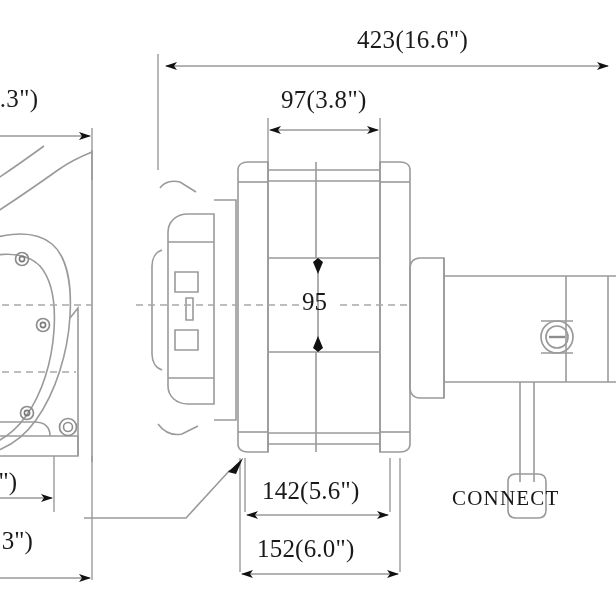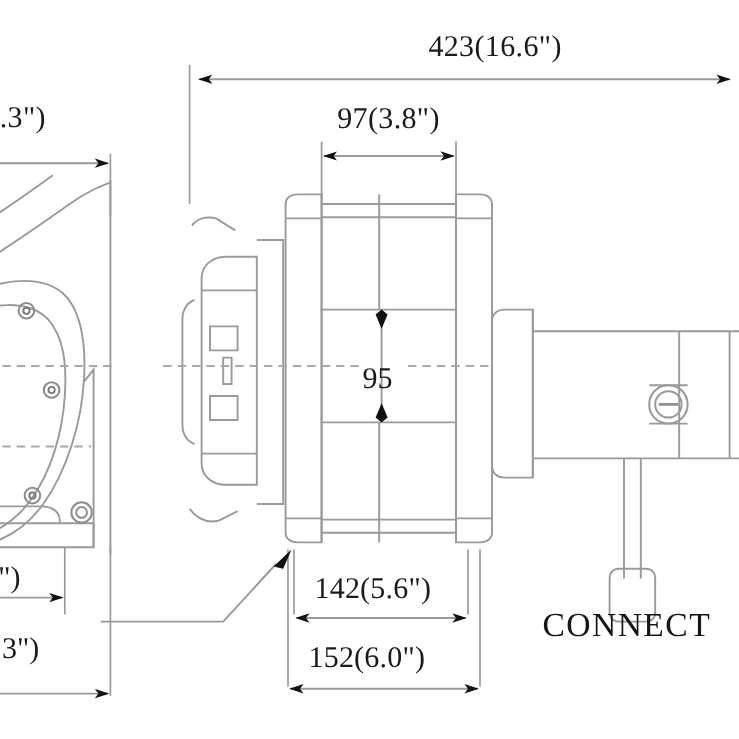--- a/index.html
+++ b/index.html
@@ -4,27 +4,27 @@
 <style>
   html,body{margin:0;padding:0;background:#fff;}
   body{width:616px;height:616px;overflow:hidden;
        font-family:"Liberation Serif","DejaVu Serif",serif;}
   #stage{position:relative;width:616px;height:616px;background:#ffffff;}
   #stage svg{position:absolute;left:0;top:0;}
   .dimtext{position:absolute;color:#1a1a1a;white-space:nowrap;
            font-family:"Liberation Serif","DejaVu Serif",serif;}
   .t423{left:357px;top:26px;font-size:25px;letter-spacing:.3px;}
   .t97 {left:281px;top:86px;font-size:25px;letter-spacing:.3px;}
-  .t95 {left:302px;top:288px;font-size:25px;margin-top:14px;}
+  .t95 {left:302px;top:288px;font-size:25px;}
   .t142{left:262px;top:477px;font-size:25px;letter-spacing:.2px;}
   .t152{left:257px;top:535px;font-size:25px;letter-spacing:.2px;}
   .tleftTop{left:-13px;top:85px;font-size:25px;letter-spacing:.3px;}
   .tleftA{left:-14px;top:468px;font-size:25px;}
   .tleftB{left:-17px;top:527px;font-size:25px;}
-  .tconn{left:452px;top:506px;font-size:28px;letter-spacing:1.2px;color:#161616;}
+  .tconn{left:452px;top:486px;font-size:21px;letter-spacing:1.2px;color:#161616;}
 </style>
 </head>
 <body>
 
 <div id="stage">
 
   <svg width="616" height="616" viewBox="0 0 616 616">
     <defs>
       <marker id="ar" markerWidth="12" markerHeight="9" refX="11" refY="4.5" orient="auto" markerUnits="userSpaceOnUse">
         <path d="M0,0.6 L12,4.5 L0,8.4 L3,4.5 Z" fill="#111"></path>

